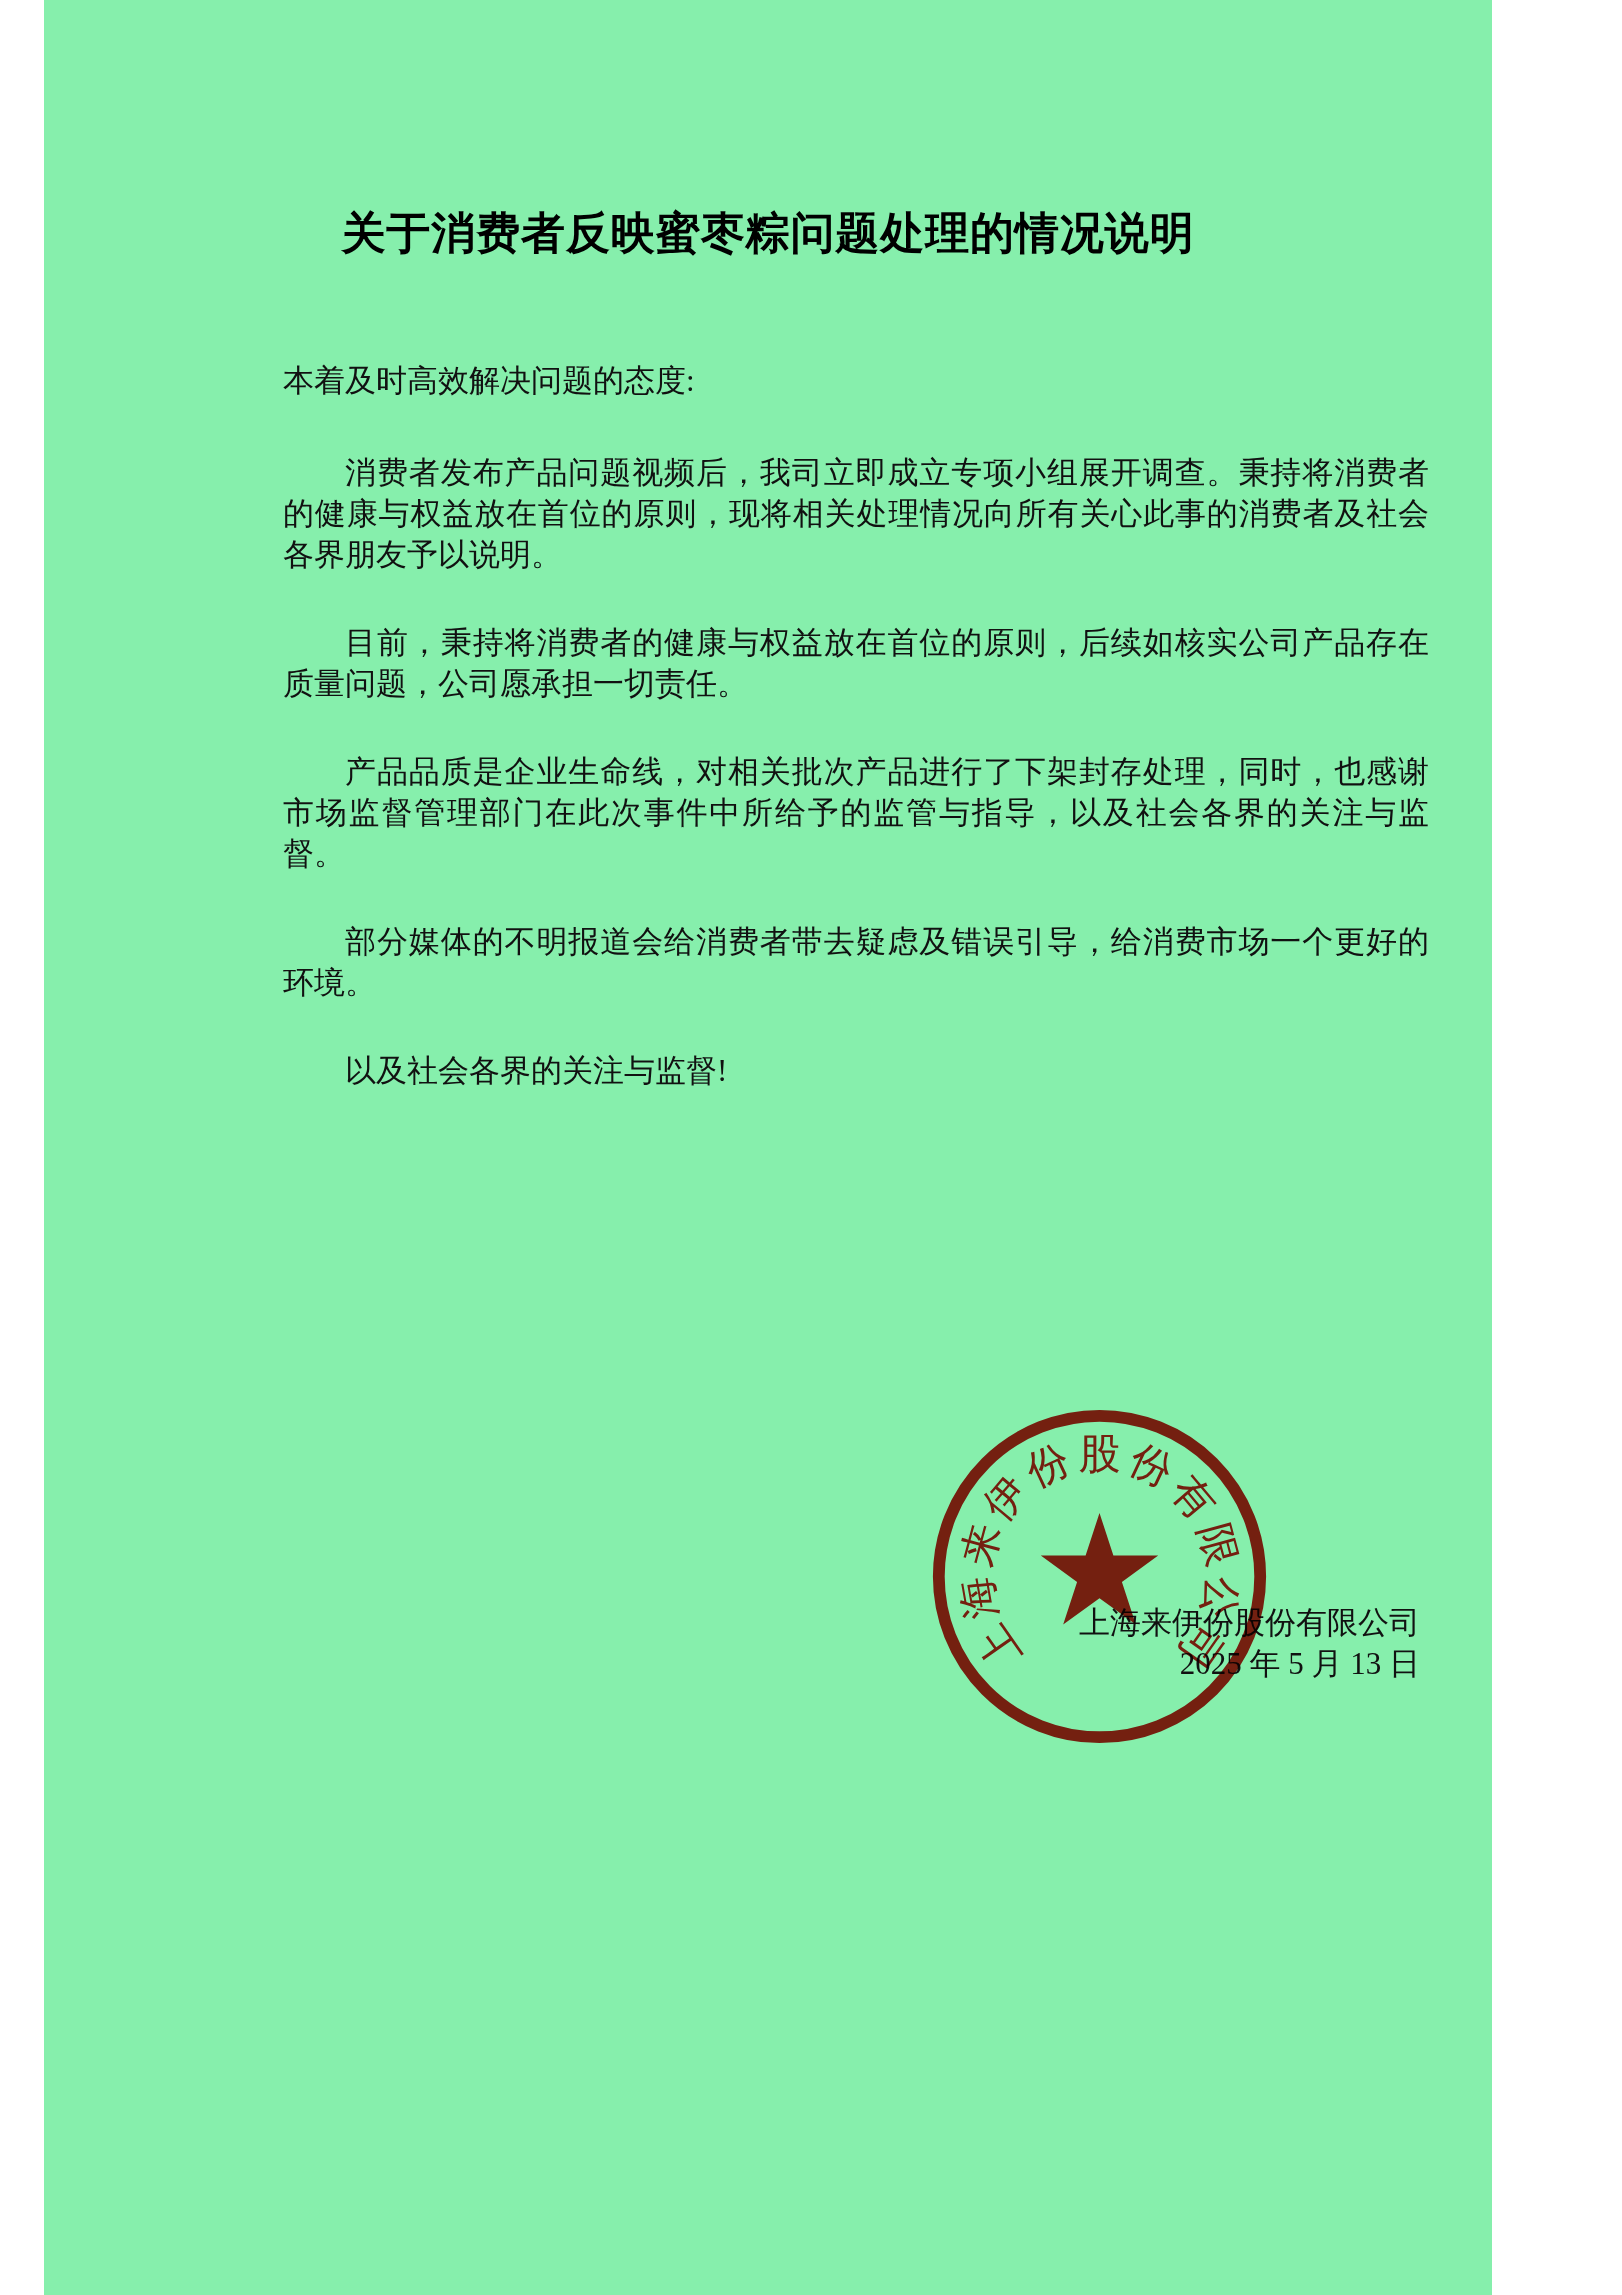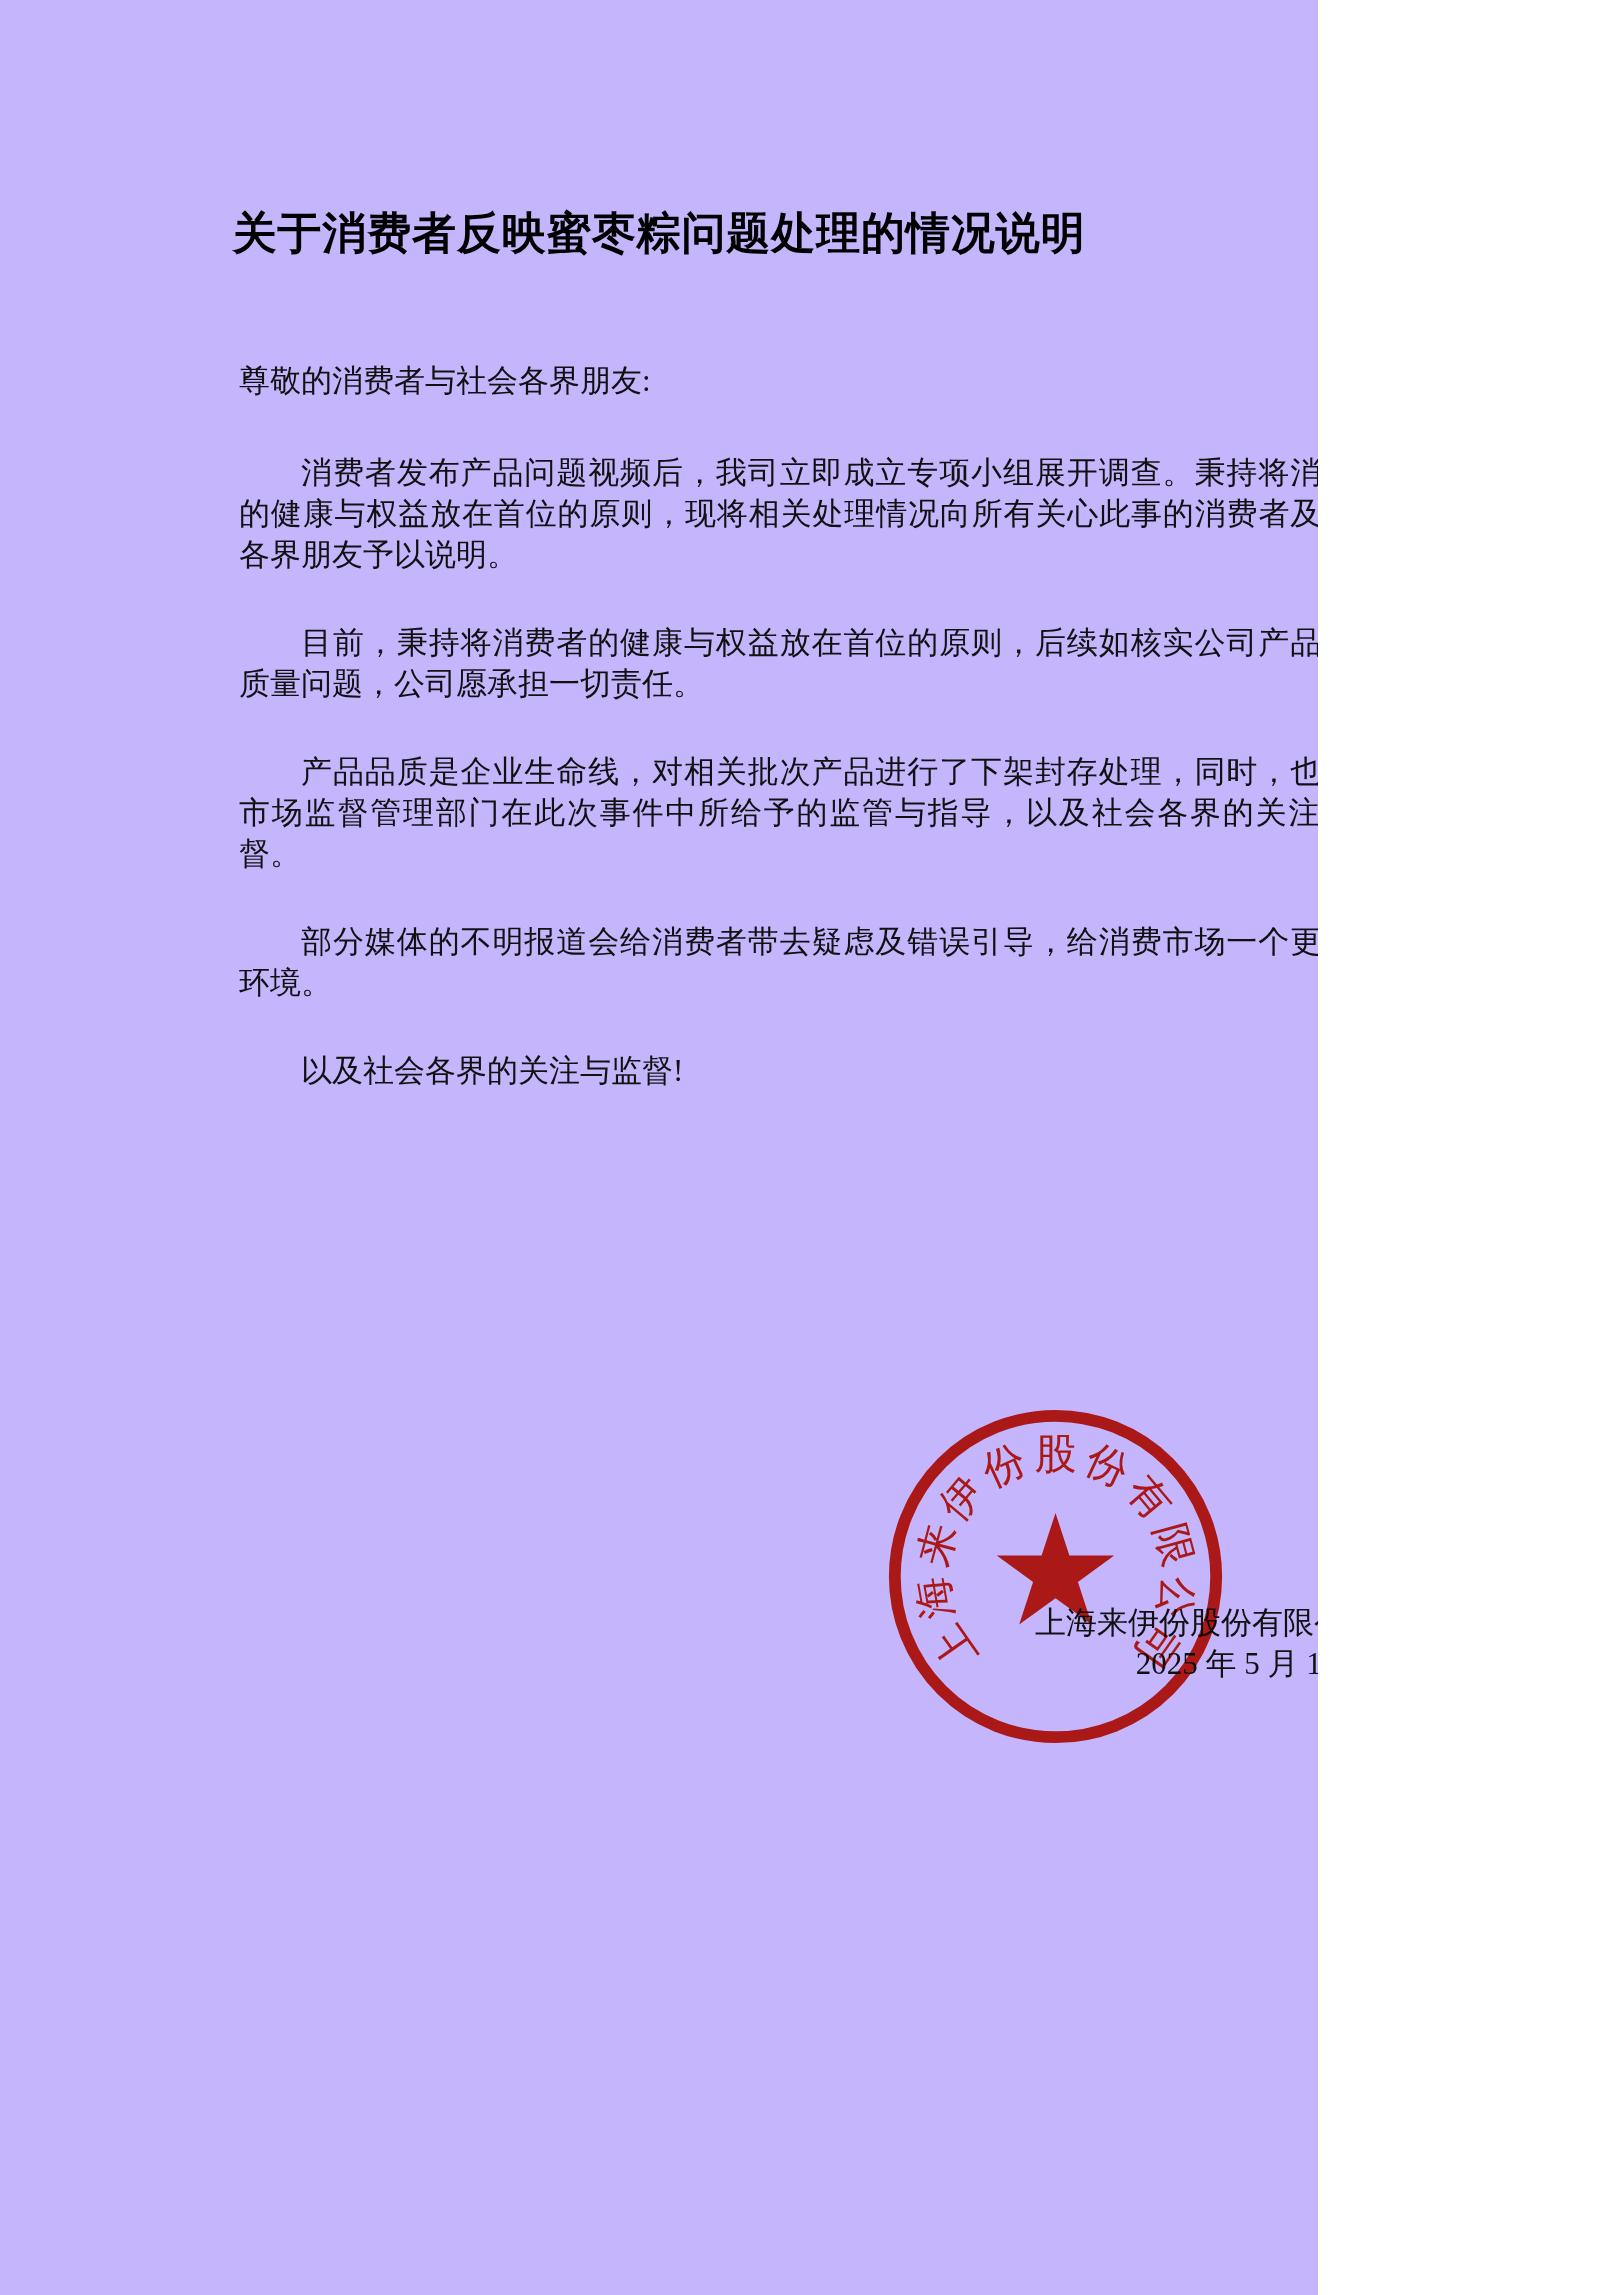--- a/index.html
+++ b/index.html
@@ -2,26 +2,27 @@
 <html style="font-size:14.5px"><head>
 <meta charset="utf-8">
 <style>
   html, body {
     margin: 0;
     padding: 0;
     background: #ffffff;
   }
   .page {
     position: relative;
-    width: 1318px;
+    width: 1448px;
     height: 2296px;
-    background: #c4b5fd;
+    background: #86efac;
     overflow: hidden;
     font-family: "Liberation Serif", "DejaVu Serif", serif;
     color: #111111;
+    margin-left: 44px;
   }
   .doc-title {
     position: absolute;
     top: 204px;
     left: 0;
     right: 0;
     text-align: center;
     font-size: 44px;
     font-weight: bold;
     letter-spacing: 0.9px;
@@ -71,21 +72,21 @@
   }
 </style>
 </head>
 <body>
 
 <div class="page">
 
   <div class="doc-title">关于消费者反映蜜枣粽问题处理的情况说明</div>
 
   <div class="flow">
-    <p class="salutation">尊敬的消费者与社会各界朋友:</p>
+    <p class="salutation">本着及时高效解决问题的态度:</p>
     <p class="body-para">消费者发布产品问题视频后，我司立即成立专项小组展开调查。秉持将消费者的健康与权益放在首位的原则，现将相关处理情况向所有关心此事的消费者及社会各界朋友予以说明。</p>
     <p class="body-para">目前，秉持将消费者的健康与权益放在首位的原则，后续如核实公司产品存在质量问题，公司愿承担一切责任。</p>
     <p class="body-para">产品品质是企业生命线，对相关批次产品进行了下架封存处理，同时，也感谢市场监督管理部门在此次事件中所给予的监管与指导，以及社会各界的关注与监督。</p>
     <p class="body-para">部分媒体的不明报道会给消费者带去疑虑及错误引导，给消费市场一个更好的环境。</p>
     <p class="body-para">以及社会各界的关注与监督!</p>
   </div>
 
   <div class="signature">
     <div>上海来伊份股份有限公司</div>
     <div>2025 年 5 月 13 日</div>

